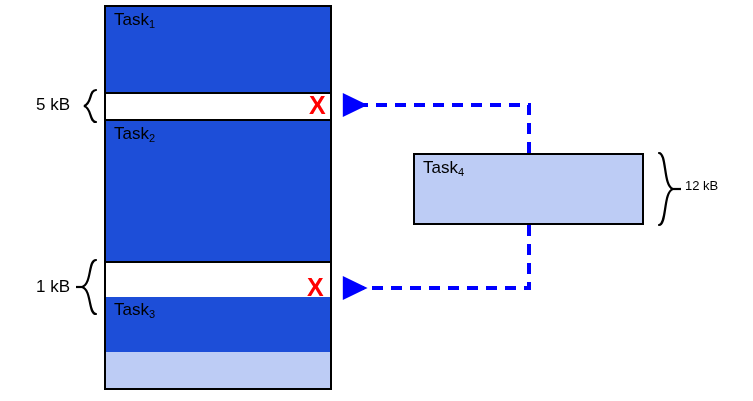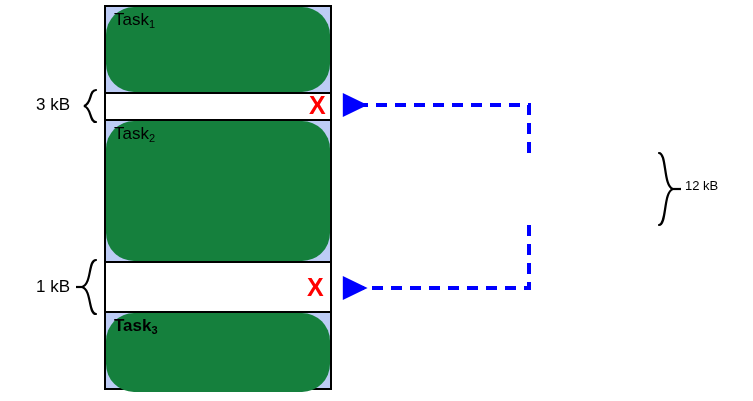--- a/index.html
+++ b/index.html
@@ -27,23 +27,22 @@
     height: 385px;
     border: 2px solid #000000;
     box-sizing: border-box;
     background: #bdccf5;
   }
 
   .task-block {
     position: absolute;
     left: 0;
     width: 100%;
-    background: #15803d;
+    background: #1d4ed8;
     box-sizing: border-box;
-    border-radius: 28px;
   }
 
   .gap-block {
     position: absolute;
     left: 0;
     width: 100%;
     background: #ffffff;
     border-top: 2px solid #000000;
     border-bottom: 2px solid #000000;
     box-sizing: border-box;
@@ -114,21 +113,21 @@
     width: 753px;
     height: 401px;
     pointer-events: none;
   }
 </style>
 </head>
 <body>
 
 <div id="canvas">
 
-  <div class="size-label" style="left:14px; top:95px; width:56px;">3 kB</div>
+  <div class="size-label" style="left:14px; top:95px; width:56px;">5 kB</div>
 
   <svg class="brace-svg" style="left:78px; top:88px;" width="22" height="36" viewBox="0 0 22 36">
     <path d="M18 2 C11 2 14 16 6 18 C14 20 11 34 18 34" fill="none" stroke="#000000" stroke-width="2.2" stroke-linecap="round"></path>
   </svg>
 
   <div class="size-label" style="left:14px; top:277px; width:56px;">1 kB</div>
 
   <svg class="brace-svg" style="left:76px; top:258px;" width="26" height="58" viewBox="0 0 26 58">
     <path d="M20 2 C12 2 16 26 6 29 C16 32 12 56 20 56" fill="none" stroke="#000000" stroke-width="2.2" stroke-linecap="round"></path>
     <line x1="0" y1="29" x2="6" y2="29" stroke="#000000" stroke-width="2.2"></line>
@@ -141,28 +140,31 @@
     </div>
 
     <div class="gap-block" style="top:85px; height:29px;"></div>
 
     <div class="task-block" style="top:114px; height:140px;">
       <span class="block-label"><span>Task</span><sub>2</sub></span>
     </div>
 
     <div class="gap-block" style="top:254px; height:52px;"></div>
 
-    <div class="task-block" style="top:306px; height:79px;font-weight:bold;">
+    <div class="task-block" style="top:290px; height:55px;">
       <span class="block-label"><span>Task</span><sub>3</sub></span>
     </div>
   </div>
 
   <div class="x-mark" style="left:309px; top:93px;">X</div>
   <div class="x-mark" style="left:307px; top:275px;">X</div>
 
+  <div class="task4-box">
+    <span class="block-label"><span>Task</span><sub>4</sub></span>
+  </div>
 
   <svg class="brace-svg" style="left:653px; top:151px;" width="30" height="76" viewBox="0 0 30 76">
     <path d="M6 2 C14 2 10 35 20 38 C10 41 14 74 6 74" fill="none" stroke="#000000" stroke-width="2.2" stroke-linecap="round"></path>
     <line x1="20" y1="38" x2="28" y2="38" stroke="#000000" stroke-width="2.2"></line>
   </svg>
 
   <div class="label-12kb">12 kB</div>
 
   <svg class="arrow-layer" viewBox="0 0 753 401">
     <defs>

